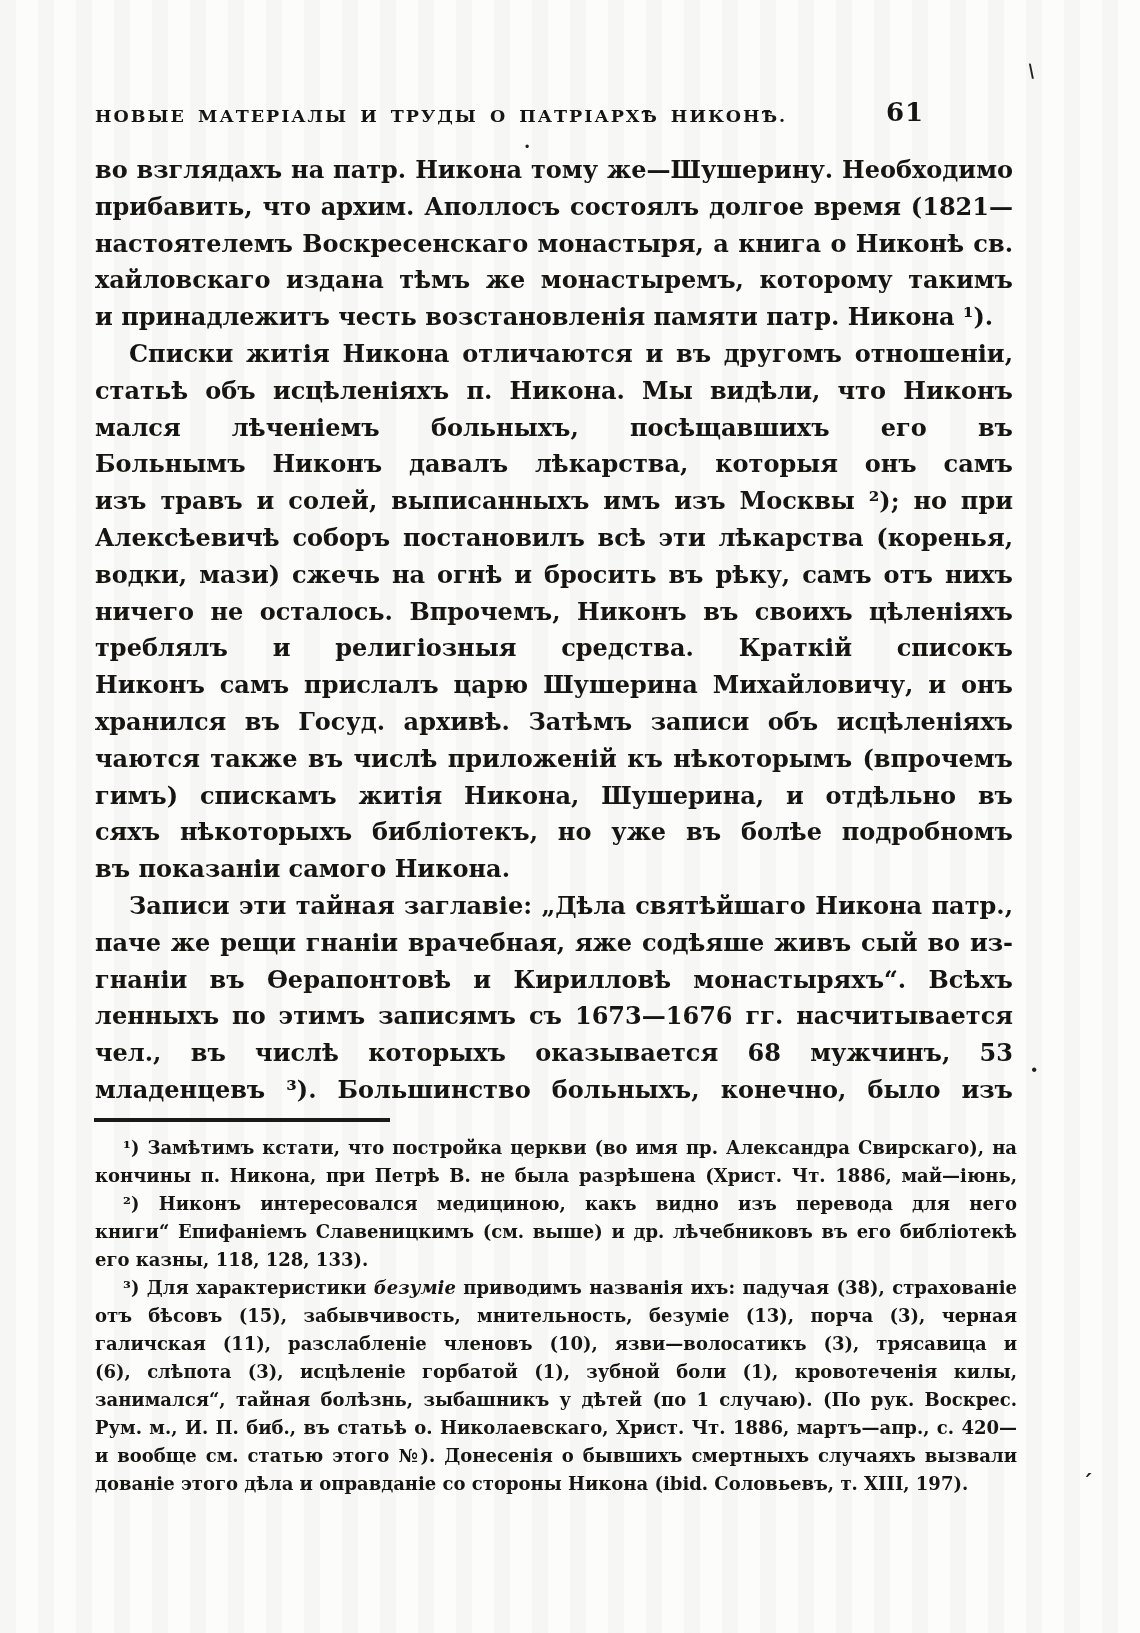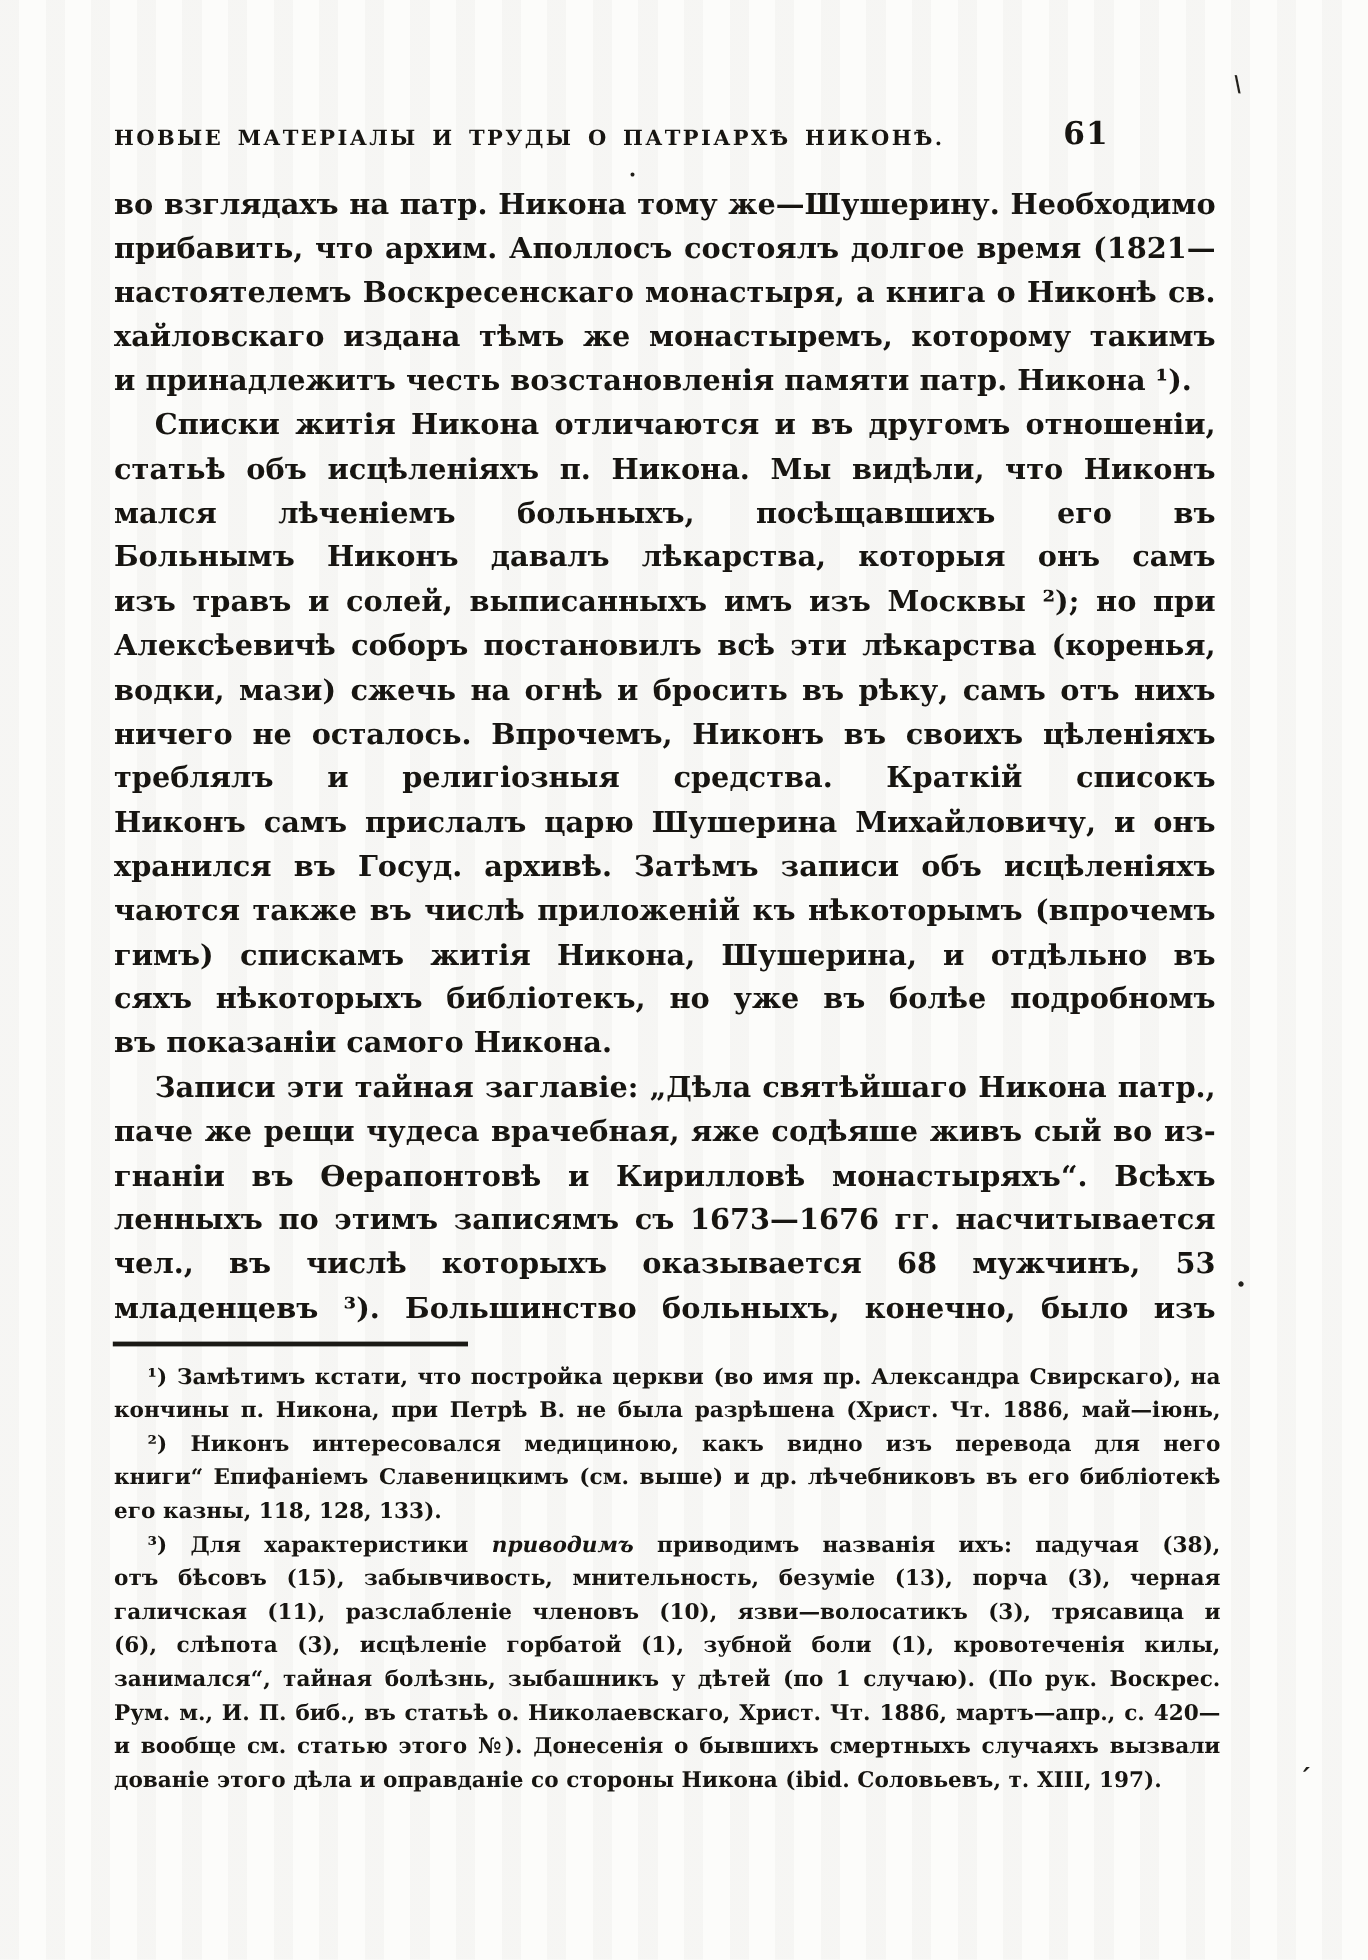--- a/index.html
+++ b/index.html
@@ -89,42 +89,42 @@
         <div class="line">треблялъ и религіозныя средства. Краткій списокъ исцѣленныхъ</div>
         <div class="line">Никонъ самъ прислалъ царю Шушерина Михайловичу, и онъ со-</div>
         <div class="line">хранился въ Госуд. архивѣ. Затѣмъ записи объ исцѣленіяхъ встрѣ-</div>
         <div class="line">чаются также въ числѣ приложеній къ нѣкоторымъ (впрочемъ немно-</div>
         <div class="line">гимъ) спискамъ житія Никона, Шушерина, и отдѣльно въ рукопи-</div>
         <div class="line">сяхъ нѣкоторыхъ библіотекъ, но уже въ болѣе подробномъ видѣ, чѣмъ</div>
         <div class="line last">въ показаніи самого Никона.</div>
       </div>
       <div class="para indent">
         <div class="line">Записи эти тайная заглавіе: „Дѣла святѣйшаго Никона патр.,</div>
-        <div class="line">паче же рещи чудеса врачебная, яже содѣяше живъ сый во из-</div>
+        <div class="line">паче же рещи гнаніи врачебная, яже содѣяше живъ сый во из-</div>
         <div class="line">гнаніи въ Ѳерапонтовѣ и Кирилловѣ монастыряхъ“. Всѣхъ исцѣ-</div>
         <div class="line">ленныхъ по этимъ записямъ съ 1673—1676 гг. насчитывается 132</div>
         <div class="line">чел., въ числѣ которыхъ оказывается 68 мужчинъ, 53 женщины и 11</div>
         <div class="line">младенцевъ ³). Большинство больныхъ, конечно, было изъ Бѣлозер-</div>
       </div>
     </div>
 
   <div class="footnote-rule"></div>
 
   <div class="footnotes">
       <div class="para">
         <div class="line">¹) Замѣтимъ кстати, что постройка церкви (во имя пр. Александра Свирскаго), на мѣстѣ</div>
         <div class="line last">кончины п. Никона, при Петрѣ В. не была разрѣшена (Христ. Чт. 1886, май—іюнь, 685).</div>
       </div>
       <div class="para">
         <div class="line">²) Никонъ интересовался медициною, какъ видно изъ перевода для него „дохтурской</div>
         <div class="line">книги“ Епифаніемъ Славеницкимъ (см. выше) и др. лѣчебниковъ въ его библіотекѣ (опись</div>
         <div class="line last">его казны, 118, 128, 133).</div>
       </div>
       <div class="para">
-        <div class="line">³) Для характеристики <em>приводимъ</em> приводимъ названія ихъ: падучая (38), страхованіе</div>
+        <div class="line">³) Для характеристики <em>безуміе</em> приводимъ названія ихъ: падучая (38), страхованіе</div>
         <div class="line">отъ бѣсовъ (15), забывчивость, мнительность, безуміе (13), порча (3), черная болѣзнь (12),</div>
         <div class="line">галичская (11), разслабленіе членовъ (10), язви—волосатикъ (3), трясавица и гнетеница</div>
         <div class="line">(6), слѣпота (3), исцѣленіе горбатой (1), зубной боли (1), кровотеченія килы, „проходъ</div>
         <div class="line">занимался“, тайная болѣзнь, зыбашникъ у дѣтей (по 1 случаю). (По рук. Воскрес. мон.,</div>
         <div class="line">Рум. м., И. П. биб., въ статьѣ о. Николаевскаго, Христ. Чт. 1886, мартъ—апр., с. 420—421</div>
         <div class="line">и вообще см. статью этого №). Донесенія о бывшихъ смертныхъ случаяхъ вызвали разслѣ-</div>
         <div class="line last">дованіе этого дѣла и оправданіе со стороны Никона (ibid. Соловьевъ, т. XIII, 197).</div>
       </div>
     </div>
 

